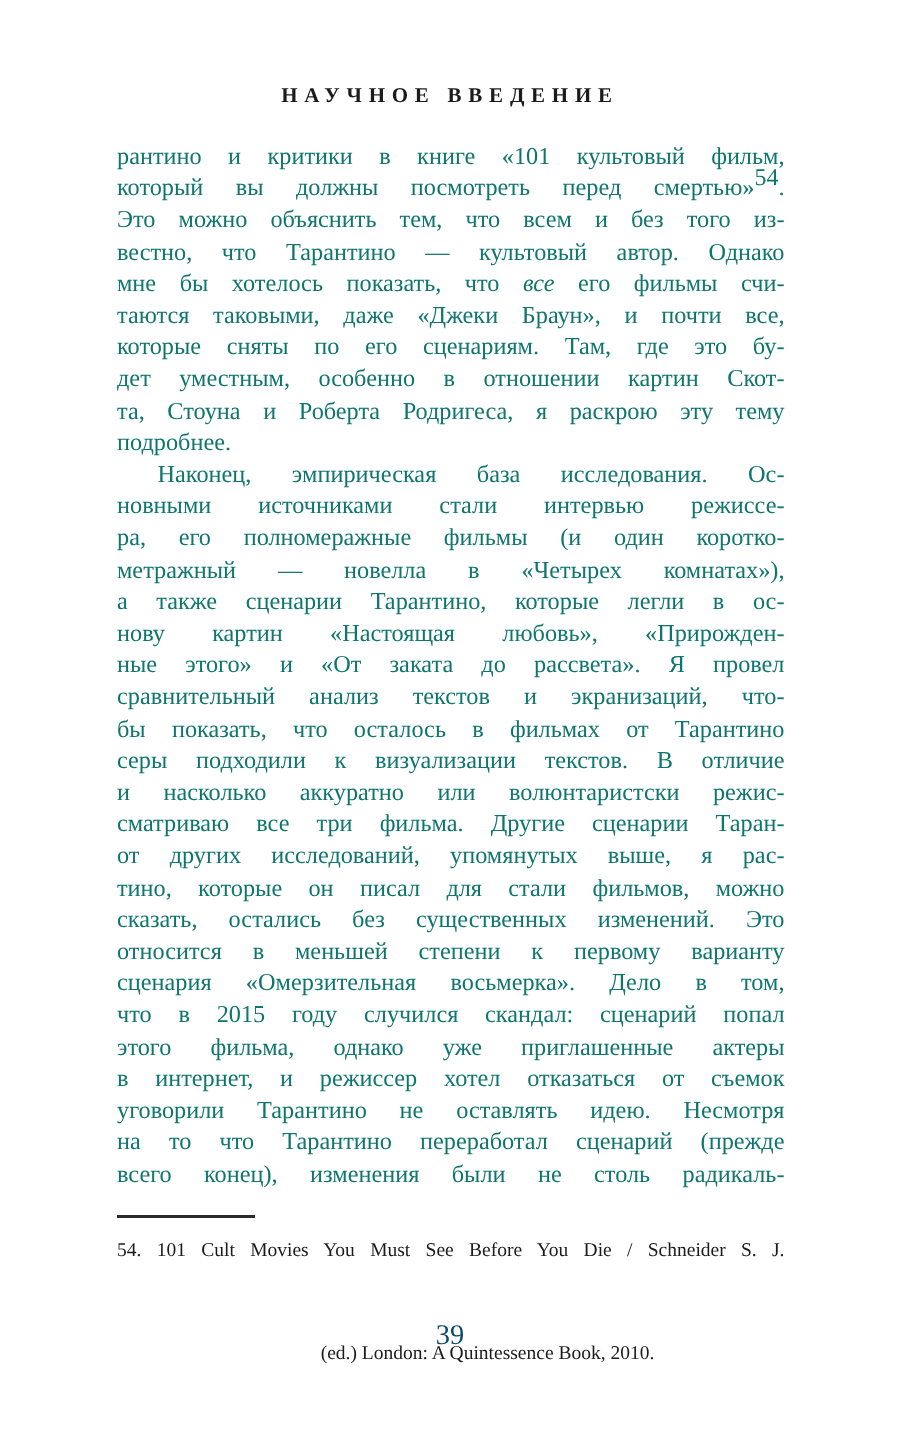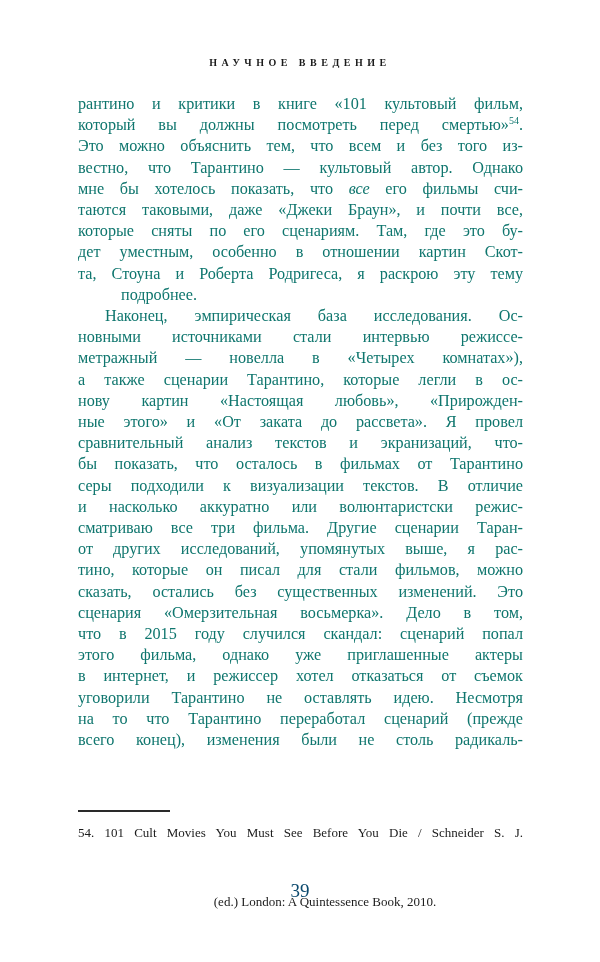--- a/index.html
+++ b/index.html
@@ -15,48 +15,47 @@
     font-family: "Liberation Serif", "DejaVu Serif", serif;
     color: #1b1b1b;
     overflow: hidden;
   }
   .running-head {
     position: absolute;
     top: 57px;
     left: 0;
     right: 0;
     text-align: center;
-    font-size: 10px;
+    font-size: 14px;
     font-weight: 700;
     letter-spacing: 4.5px;
     color: #1b1b1b;
   }
   .text-block {
     position: absolute;
     left: 78px;
     top: 94px;
     width: 445px;
   }
   .line {
     font-size: 16.2px;
     line-height: 21.2px;
     text-align: justify;
     text-align-last: justify;
     white-space: normal;
     color: #0f766e;
   }
   .line.para-end {
     text-align-last: left;
-    margin-left: 43px;
   }
   .line.indent {
     text-indent: 27px;
   }
   .sup {
-    font-size: 10px;
+    font-size: 16px;
     vertical-align: super;
     line-height: 0;
   }
   .em {
     font-style: italic;
   }
   .footnote-rule {
     position: absolute;
     left: 78px;
     top: 810px;
@@ -106,32 +105,34 @@
     <div class="line">вестно, что Тарантино — культовый автор. Однако</div>
     <div class="line"><span>мне бы хотелось показать, что </span><span class="em">все</span><span> его фильмы счи-</span></div>
     <div class="line">таются таковыми, даже «Джеки Браун», и почти все,</div>
     <div class="line">которые сняты по его сценариям. Там, где это бу-</div>
     <div class="line">дет уместным, особенно в отношении картин Скот-</div>
     <div class="line">та, Стоуна и Роберта Родригеса, я раскрою эту тему</div>
     <div class="line para-end">подробнее.</div>
 
     <div class="line indent">Наконец, эмпирическая база исследования. Ос-</div>
     <div class="line">новными источниками стали интервью режиссе-</div>
+    <div class="line">ра, его полномеражные фильмы (и один коротко-</div>
     <div class="line">метражный — новелла в «Четырех комнатах»),</div>
     <div class="line">а также сценарии Тарантино, которые легли в ос-</div>
     <div class="line">нову картин «Настоящая любовь», «Прирожден-</div>
     <div class="line">ные этого» и «От заката до рассвета». Я провел</div>
     <div class="line">сравнительный анализ текстов и экранизаций, что-</div>
     <div class="line">бы показать, что осталось в фильмах от Тарантино</div>
     <div class="line">серы подходили к визуализации текстов. В отличие</div>
     <div class="line">и насколько аккуратно или волюнтаристски режис-</div>
     <div class="line">сматриваю все три фильма. Другие сценарии Таран-</div>
     <div class="line">от других исследований, упомянутых выше, я рас-</div>
     <div class="line">тино, которые он писал для стали фильмов, можно</div>
     <div class="line">сказать, остались без существенных изменений. Это</div>
+    <div class="line">относится в меньшей степени к первому варианту</div>
     <div class="line">сценария «Омерзительная восьмерка». Дело в том,</div>
     <div class="line">что в 2015 году случился скандал: сценарий попал</div>
     <div class="line">этого фильма, однако уже приглашенные актеры</div>
     <div class="line">в интернет, и режиссер хотел отказаться от съемок</div>
     <div class="line">уговорили Тарантино не оставлять идею. Несмотря</div>
     <div class="line">на то что Тарантино переработал сценарий (прежде</div>
     <div class="line">всего конец), изменения были не столь радикаль-</div>
   </div>
 
   <div class="footnote-rule"></div>

